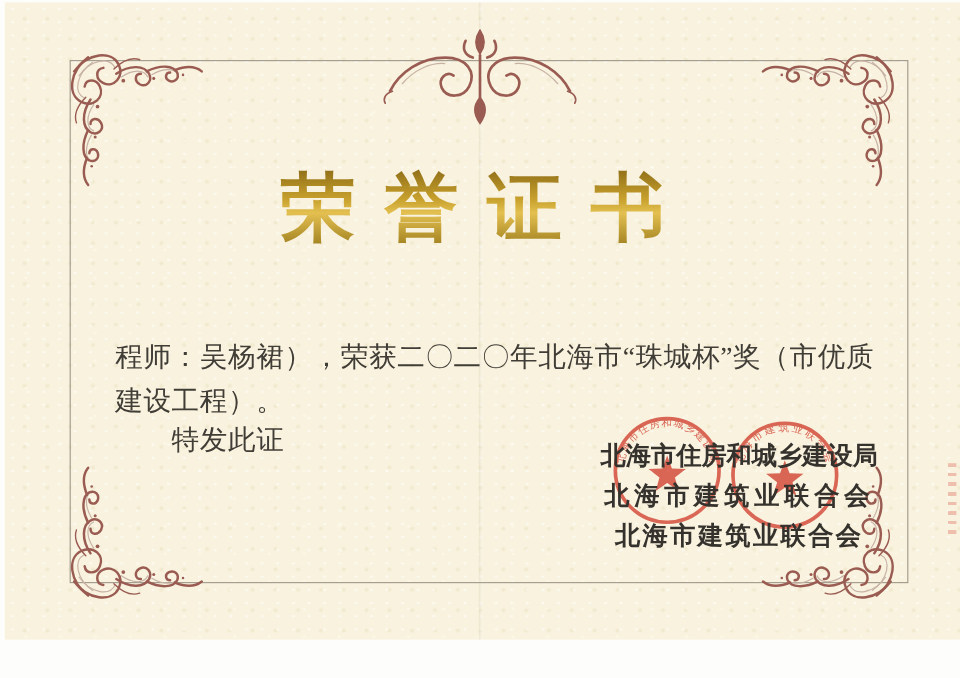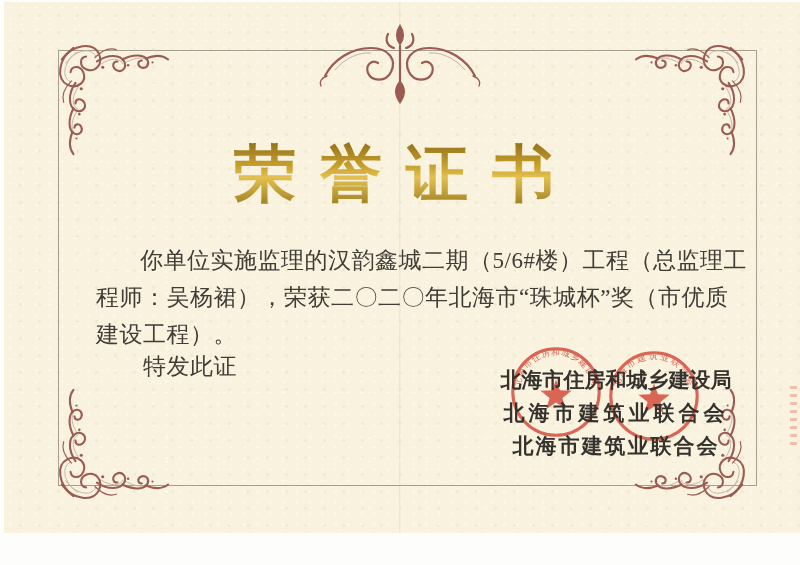--- a/index.html
+++ b/index.html
@@ -129,21 +129,20 @@
       <path d="M97,18 C100,24 98,30 91,32"></path>
       <path d="M85,30 L85,66"></path>
       <path d="M85,66 C80,72 80,79 85,86 C90,79 90,72 85,66 Z" fill="#9a5c52"></path>
       <path d="M12,60 C6,62 4,66 6,70" stroke-width="1.4"></path>
       <path d="M158,60 C164,62 166,66 164,70" stroke-width="1.4"></path>
     </g>
   </svg>
 
   <div class="title">荣誉证书</div>
 
-  <div class="bodytext bl1">你单位实施监理的汉韵鑫城二期（5/6#楼）工程（总监理工</div>
   <div class="bodytext bl3">建设工程）。</div>
   <div class="bodytext bl2">程师：吴杨裙），荣获二〇二〇年北海市“珠城杯”奖（市优质</div>
   <div class="bodytext closing">特发此证</div>
 
   <svg class="seal seal-a" viewBox="0 0 100 100">
     <g opacity="0.8">
       <circle cx="50" cy="50" r="45" fill="none" stroke="#d9473a" stroke-width="3.2"></circle>
       <polygon points="50,37 54.1,48.3 66.2,48.7 56.7,56.2 60,67.8 50,61 40,67.8 43.3,56.2 33.8,48.7 45.9,48.3" fill="#d9473a"></polygon>
       <path id="seal-arc-a" d="M13,58 A38,38 0 1 1 87,58" fill="none"></path>
       <text fill="#d9473a" font-size="9" letter-spacing="1" text-anchor="middle">

